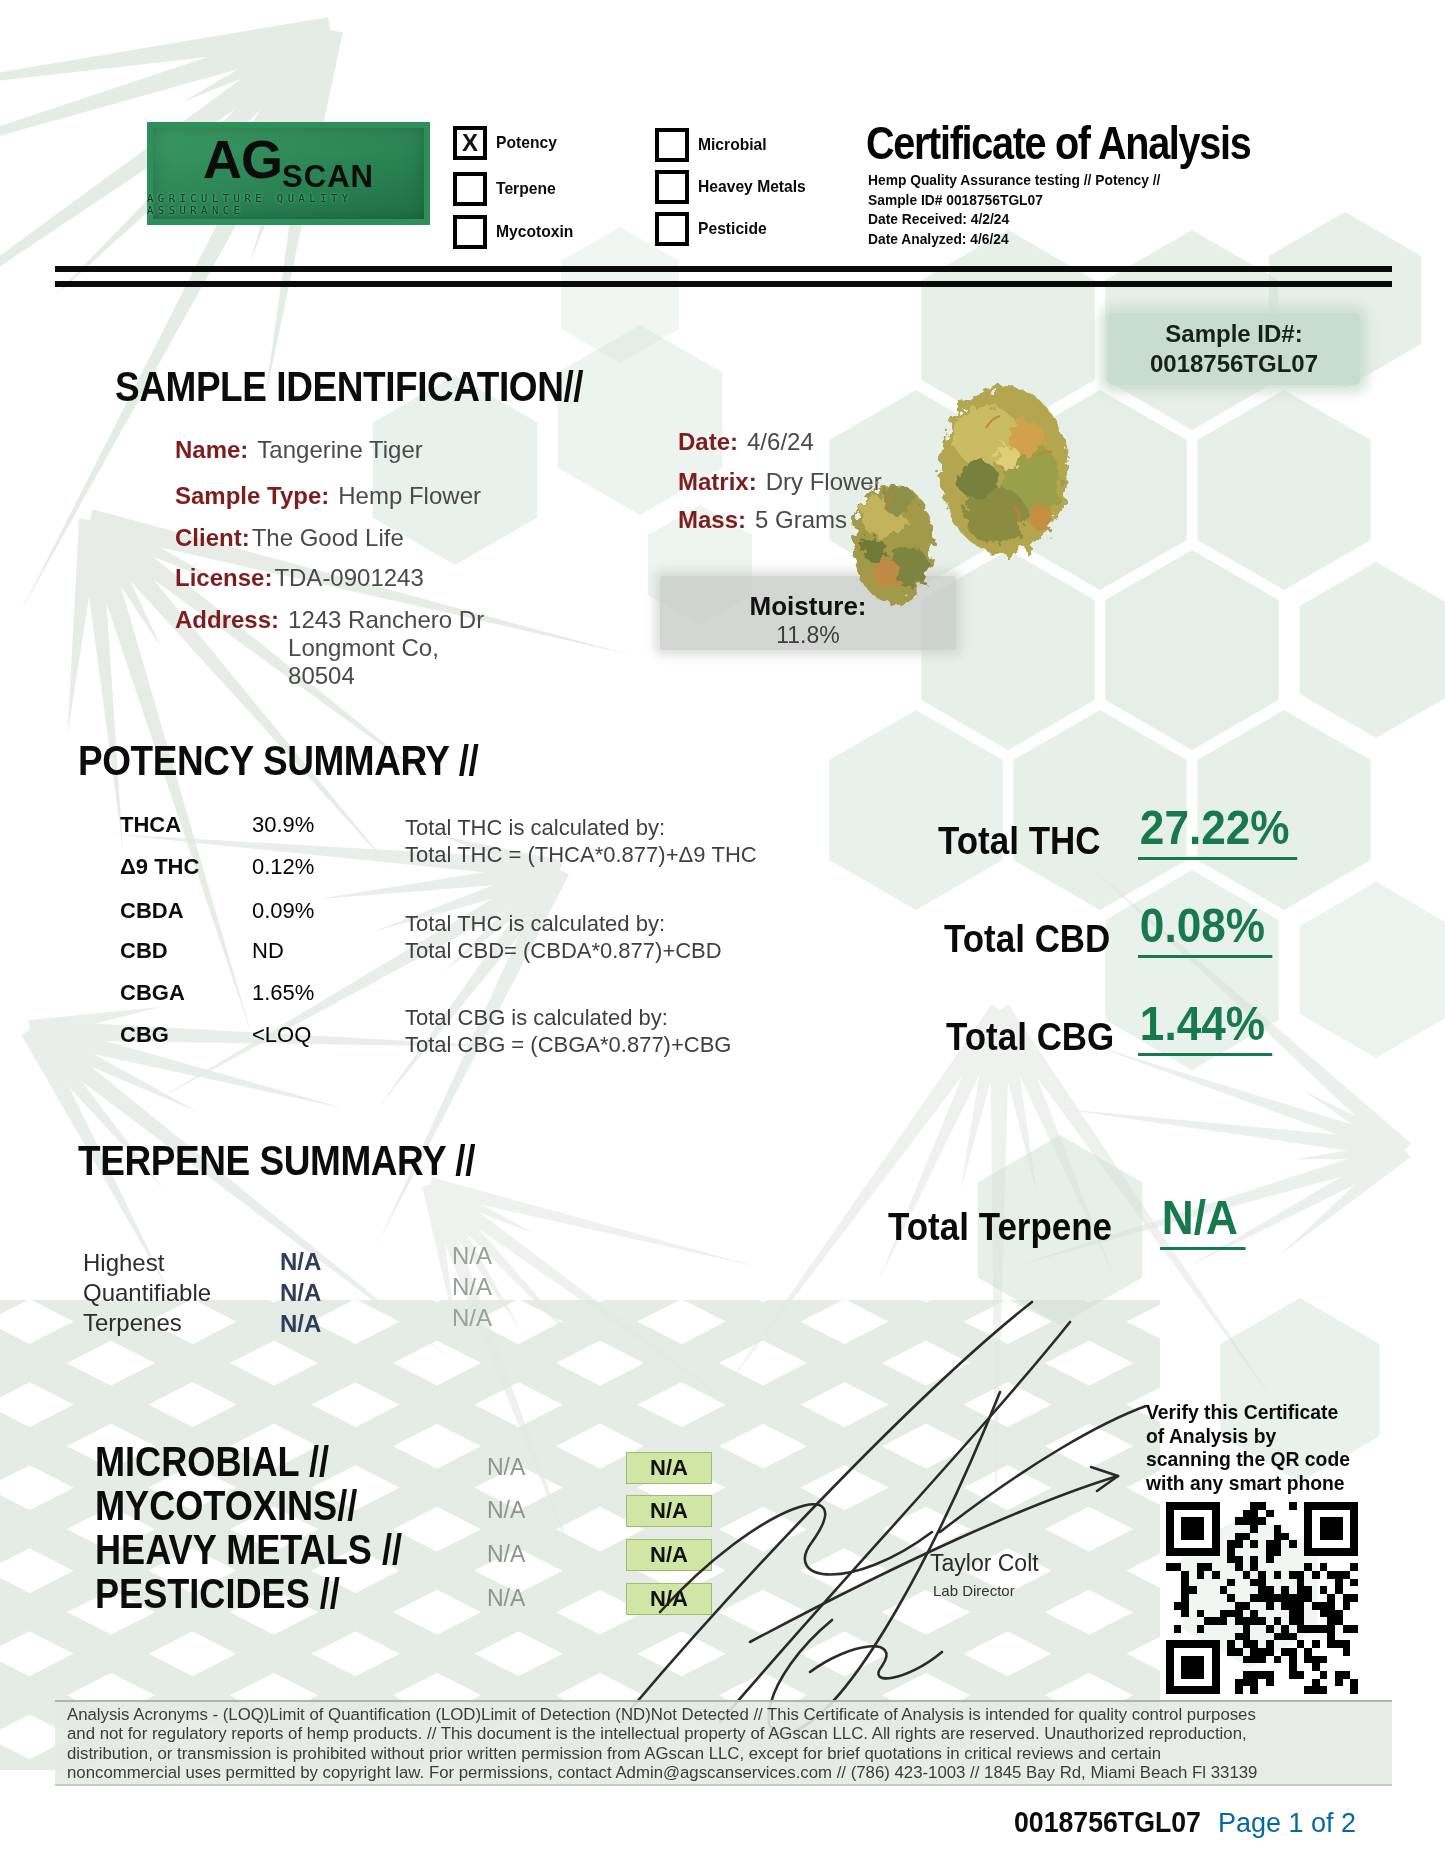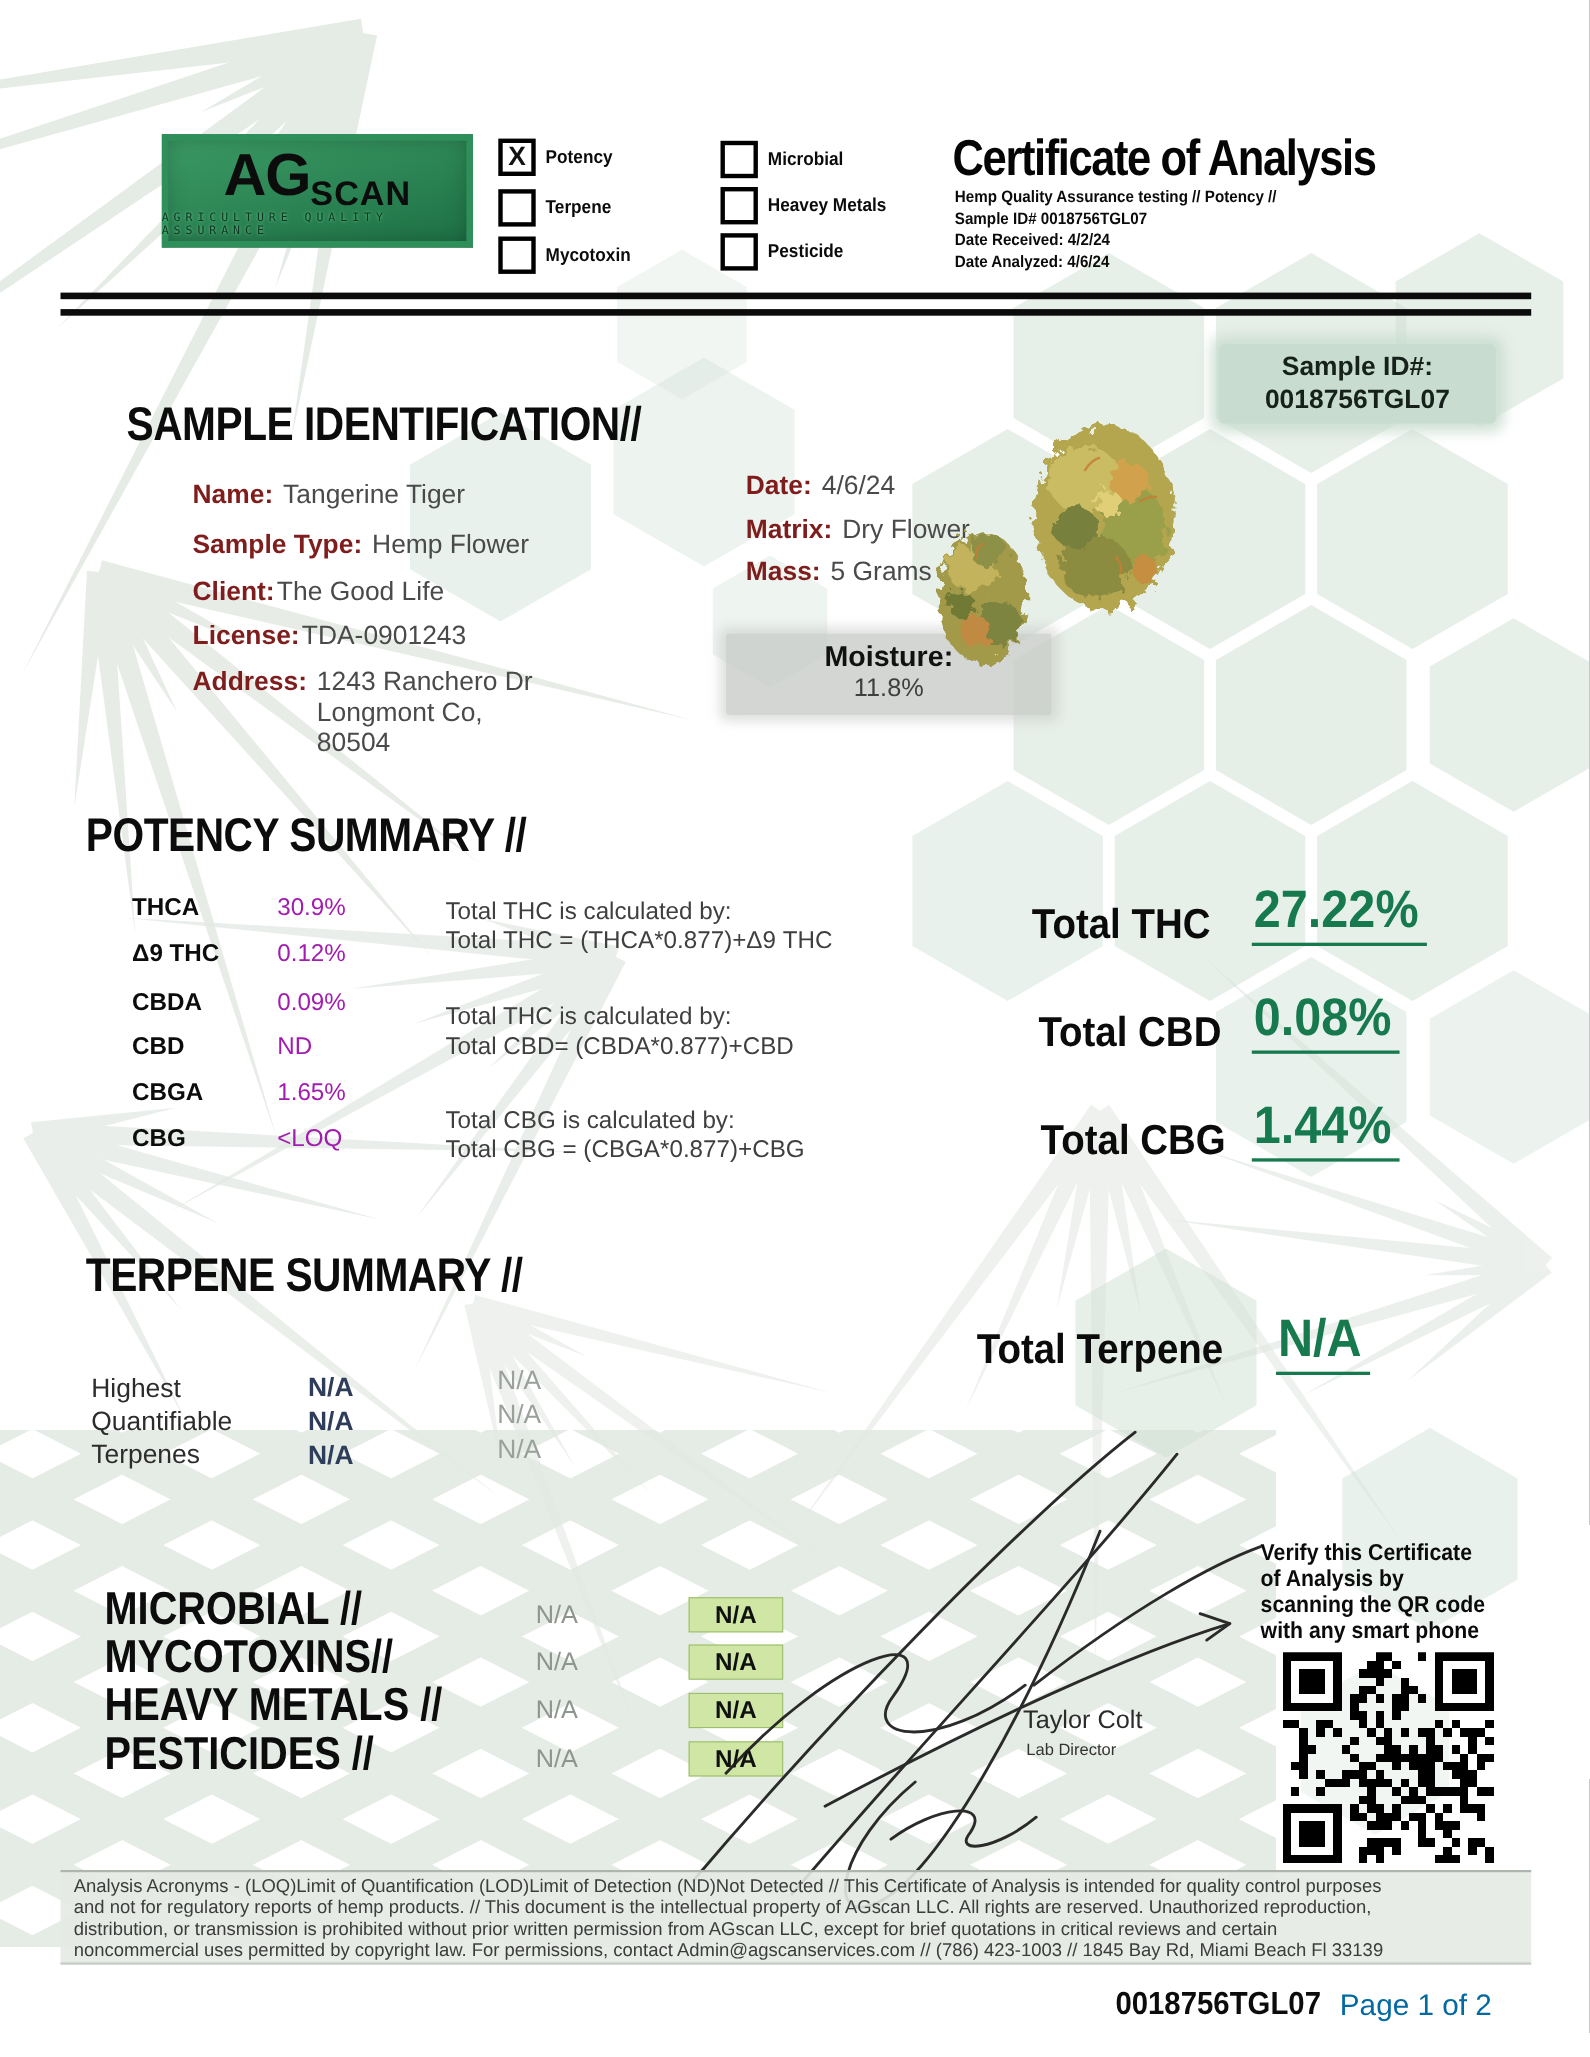--- a/index.html
+++ b/index.html
@@ -33,26 +33,26 @@
            box-shadow:0 0 12px 7px rgba(200,220,207,.85);display:flex;flex-direction:column;
            align-items:center;justify-content:center;}
   .sid-box div{font-weight:700;font-size:24px;color:#15211a;line-height:30px;}
   .h-section{font-weight:800;font-size:43px;color:#0c0c0c;letter-spacing:-0.5px;}
   
   .frow{display:flex;gap:9px;font-size:24px;align-items:baseline;}
   .flbl{font-weight:700;color:#7f1d1d;}
   .fval{color:#4a4a4a;}
   .moist{left:660px;top:576px;width:296px;height:74px;background:rgba(199,203,199,.78);
          box-shadow:0 0 10px 6px rgba(199,203,199,.55);text-align:center;border-radius:3px;}
-  .moist .m1{font-weight:700;font-size:26px;margin-top:5px;}
+  .moist .m1{font-weight:700;font-size:26px;margin-top:15px;}
   .moist .m2{font-size:23px;color:#3f3f3f;}
   
   .an-row{display:flex;font-size:22px;align-items:baseline;}
   .an-name{font-weight:700;color:#0c0c0c;width:132px;}
-  .an-val{color:#a21caf;}
+  .an-val{color:#000000;}
   .formula{font-size:22px;line-height:27px;color:#3f3f3f;}
   .tot-lbl{font-weight:800;font-size:38px;color:#0b0b0b;}
   .tot-val{font-weight:800;font-size:48px;color:#17794e;border-bottom:3px solid #17794e;
            padding:0 8px 2px 2px;}
   
   .terp-line{font-size:24px;color:#2c2c2c;line-height:30px;}
   .terp-na1{font-size:24px;font-weight:700;color:#2e3d59;}
   .terp-na2{font-size:24px;color:#9aa09a;}
   
   .panel-h{font-weight:800;font-size:42px;color:#0c0c0c;}

